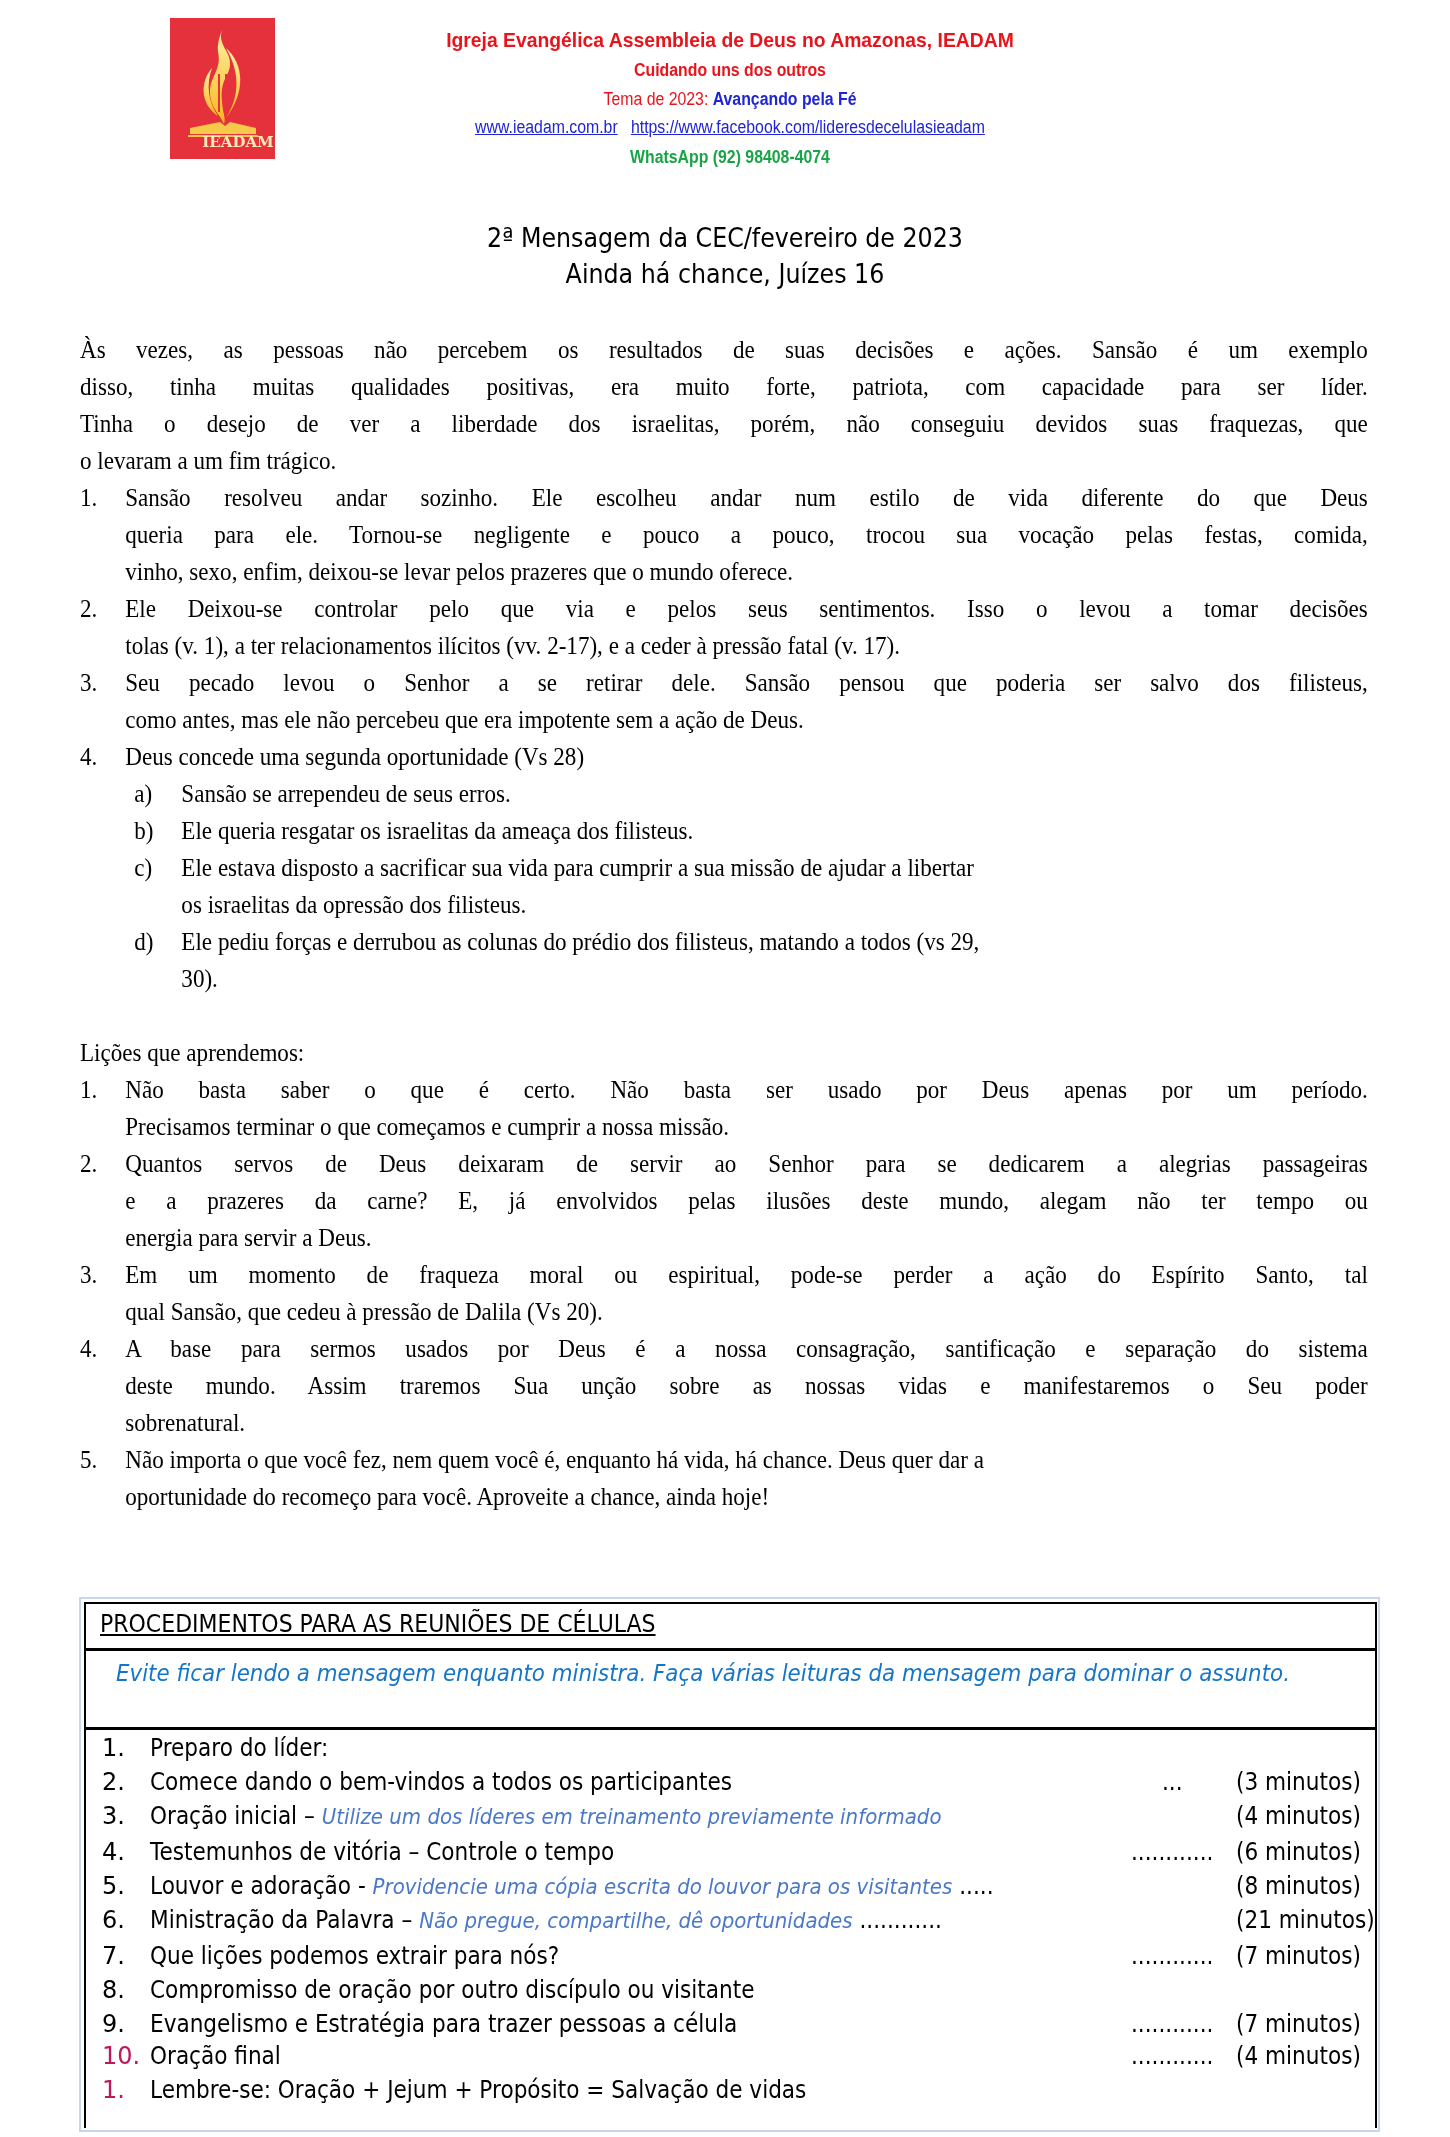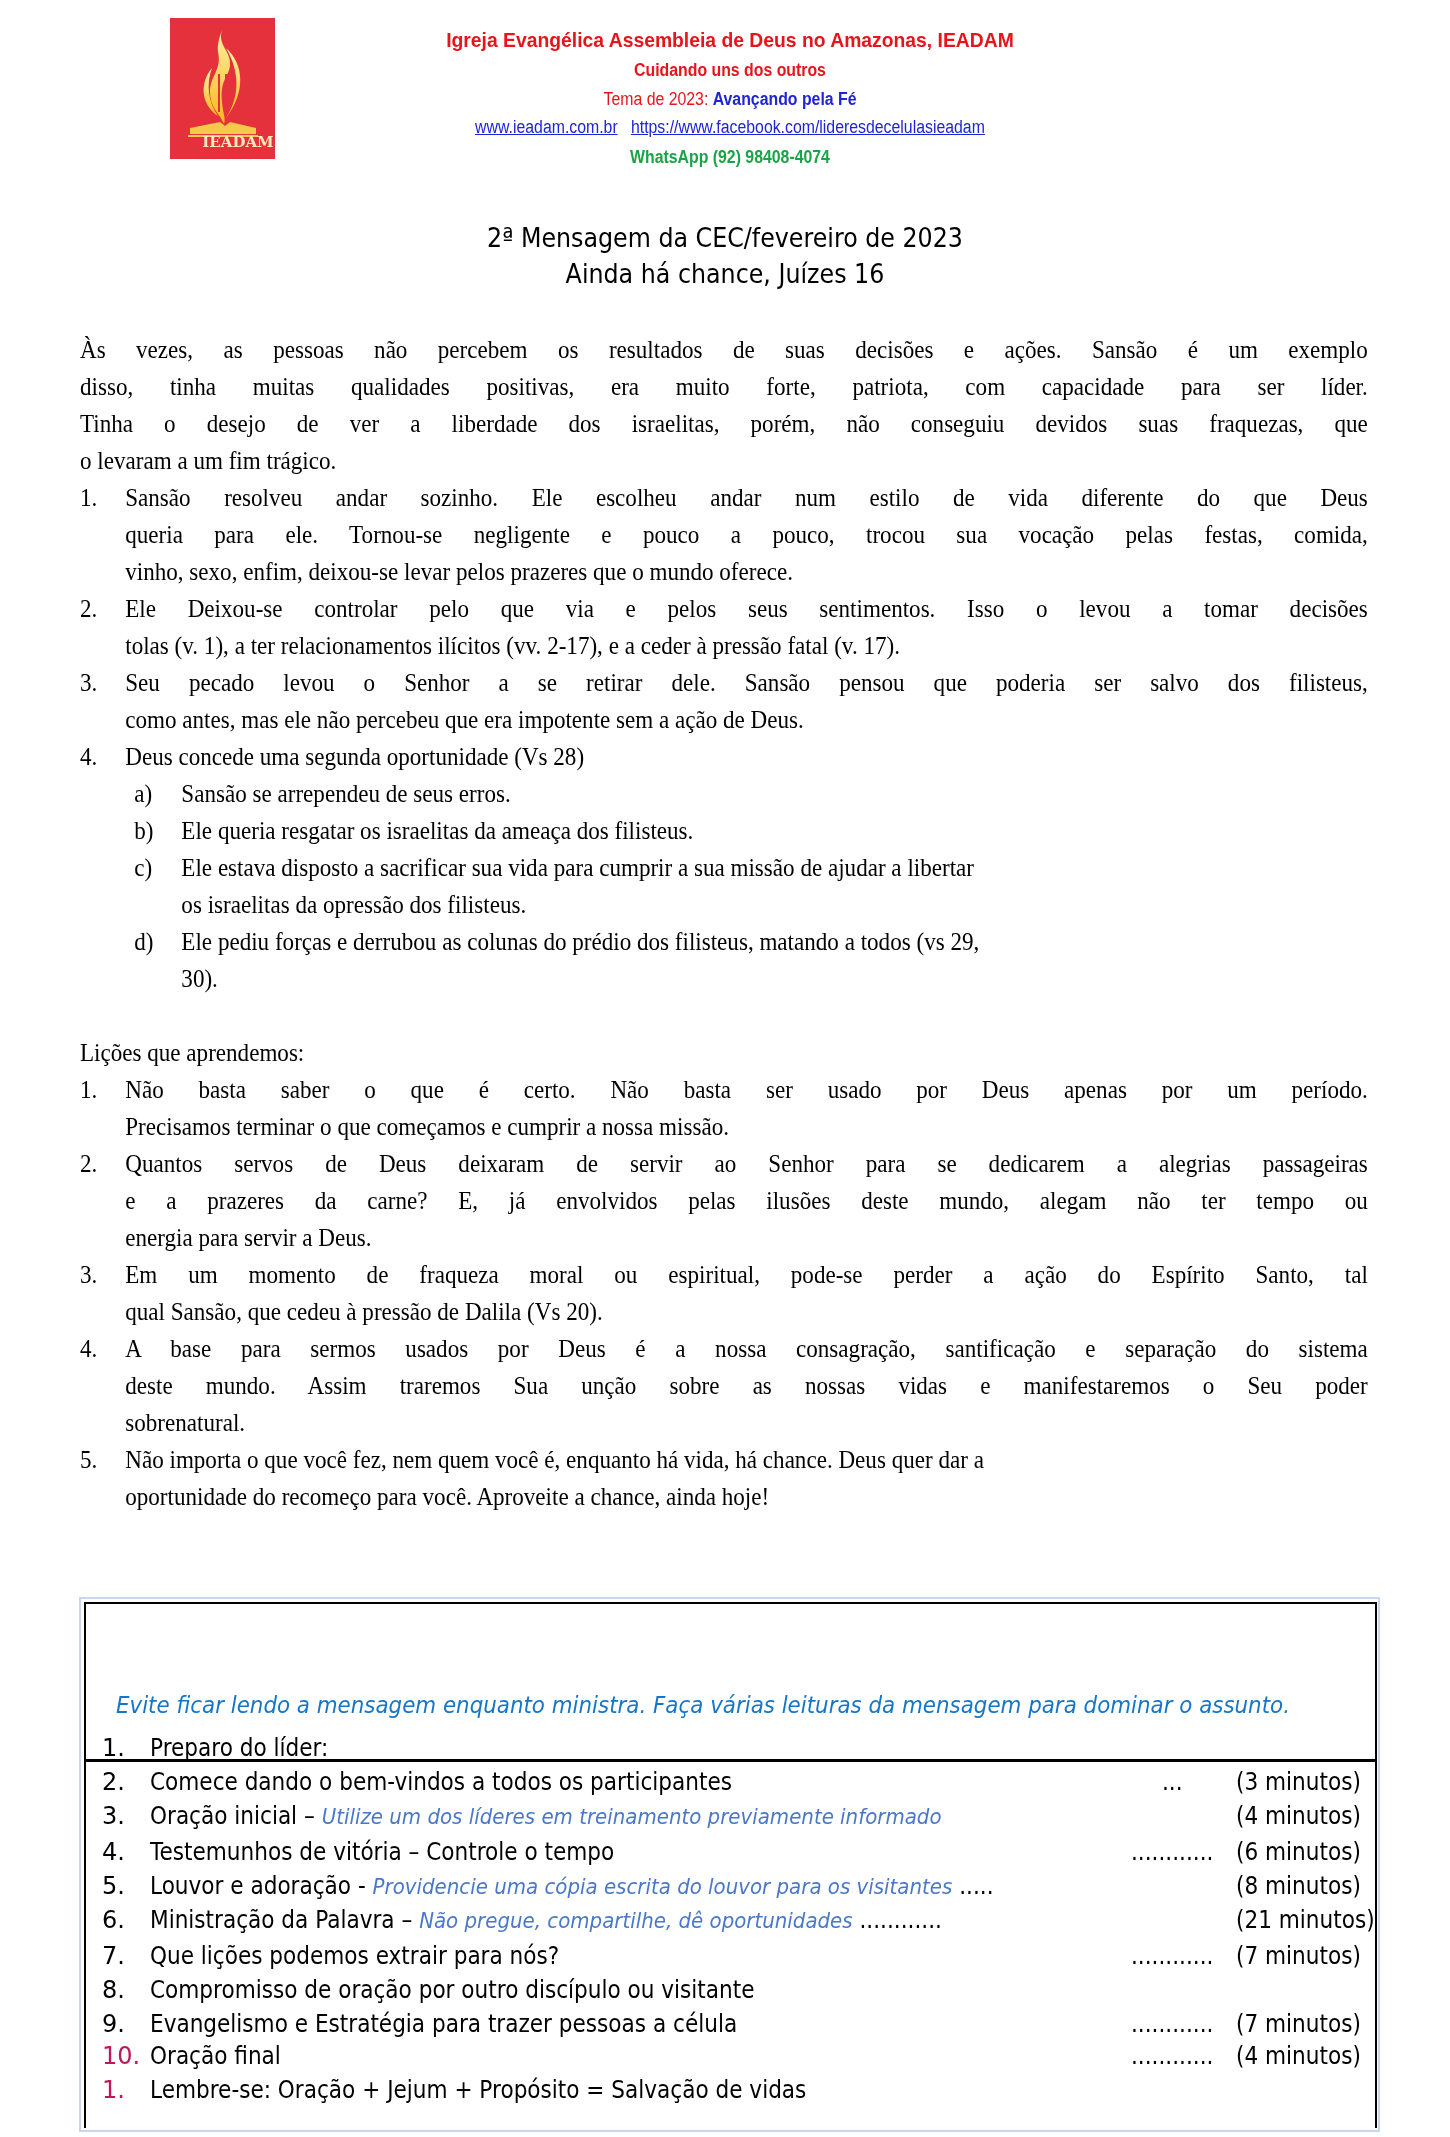--- a/index.html
+++ b/index.html
@@ -31,21 +31,21 @@
   .li .n { position:absolute; left:0; top:0; }
   .sub { position:relative; padding-left:112px; }
   .sub .n { position:absolute; left:60px; top:0; }
   .just-full { text-align-last:justify; }
 
   
   .outer { left:79px; top:1597px; width:1301px; height:535px; border:2px solid #c8d6ea; box-sizing:border-box; }
   .inner { left:84px; top:1602px; width:1293px; border-left:2px solid #000; border-right:2px solid #000; border-top:2px solid #000; box-sizing:border-box; height:526px; }
   .row-h { position:absolute; left:0; right:0; top:0; height:44px; border-bottom:3px solid #000; }
   .row-h span { position:absolute; left:14px; top:5px; font-size:25px; text-decoration:underline; transform:scaleX(0.88); transform-origin:left top; white-space:nowrap; }
-  .row-i { position:absolute; left:0; right:0; top:47px; height:76px; border-bottom:3px solid #000;margin-top:32px; }
+  .row-i { position:absolute; left:0; right:0; top:47px; height:76px; border-bottom:3px solid #000; }
   .row-i div { position:absolute; left:30px; width:1240px; top:4px; font-size:23px; line-height:36px; font-style:italic; color:#1576c8; text-align:justify; text-align-last:left; transform:scaleX(0.93); transform-origin:left top; width:1320px; }
   .plist { position:absolute; left:0; right:0; top:130px; }
   .pi { position:absolute; left:0; height:34px; font-size:24px; white-space:nowrap; }
   .pi .n { position:absolute; left:16px; }
   .pi .n.light { color:#be185d; }
   .pi .t { position:absolute; left:64px; transform:scaleX(0.9); transform-origin:left top; }
   .pi .t i { color:#4a78c8; font-size:22px; }
   .pi .dots { position:absolute; left:1045px; transform:scaleX(0.9); transform-origin:left top; }
   .pi .dur { position:absolute; left:1150px; transform:scaleX(0.9); transform-origin:left top; }
 </style>
@@ -157,20 +157,23 @@
     <div class="li">
         <span class="n">5.</span>
       <div>Não importa o que você fez, nem quem você é, enquanto há vida, há chance. Deus quer dar a</div>
       <div>oportunidade do recomeço para você. Aproveite a chance, ainda hoje!</div>
     </div>
   </div>
 </div>
 
 <div class="abs outer"></div>
 <div class="abs inner">
+  <div class="row-h">
+    <span>PROCEDIMENTOS PARA AS REUNIÕES DE CÉLULAS</span>
+  </div>
   <div class="row-i">
     <div>Evite ficar lendo a mensagem enquanto ministra. Faça várias leituras da mensagem para dominar o assunto.</div>
   </div>
   <div class="plist">
     <div class="pi" style="top:0px;">
       <span class="n">1.</span>
       <span class="t"><span>Preparo do líder:</span></span>
     </div>
     <div class="pi" style="top:34px;">
       <span class="n">2.</span>

